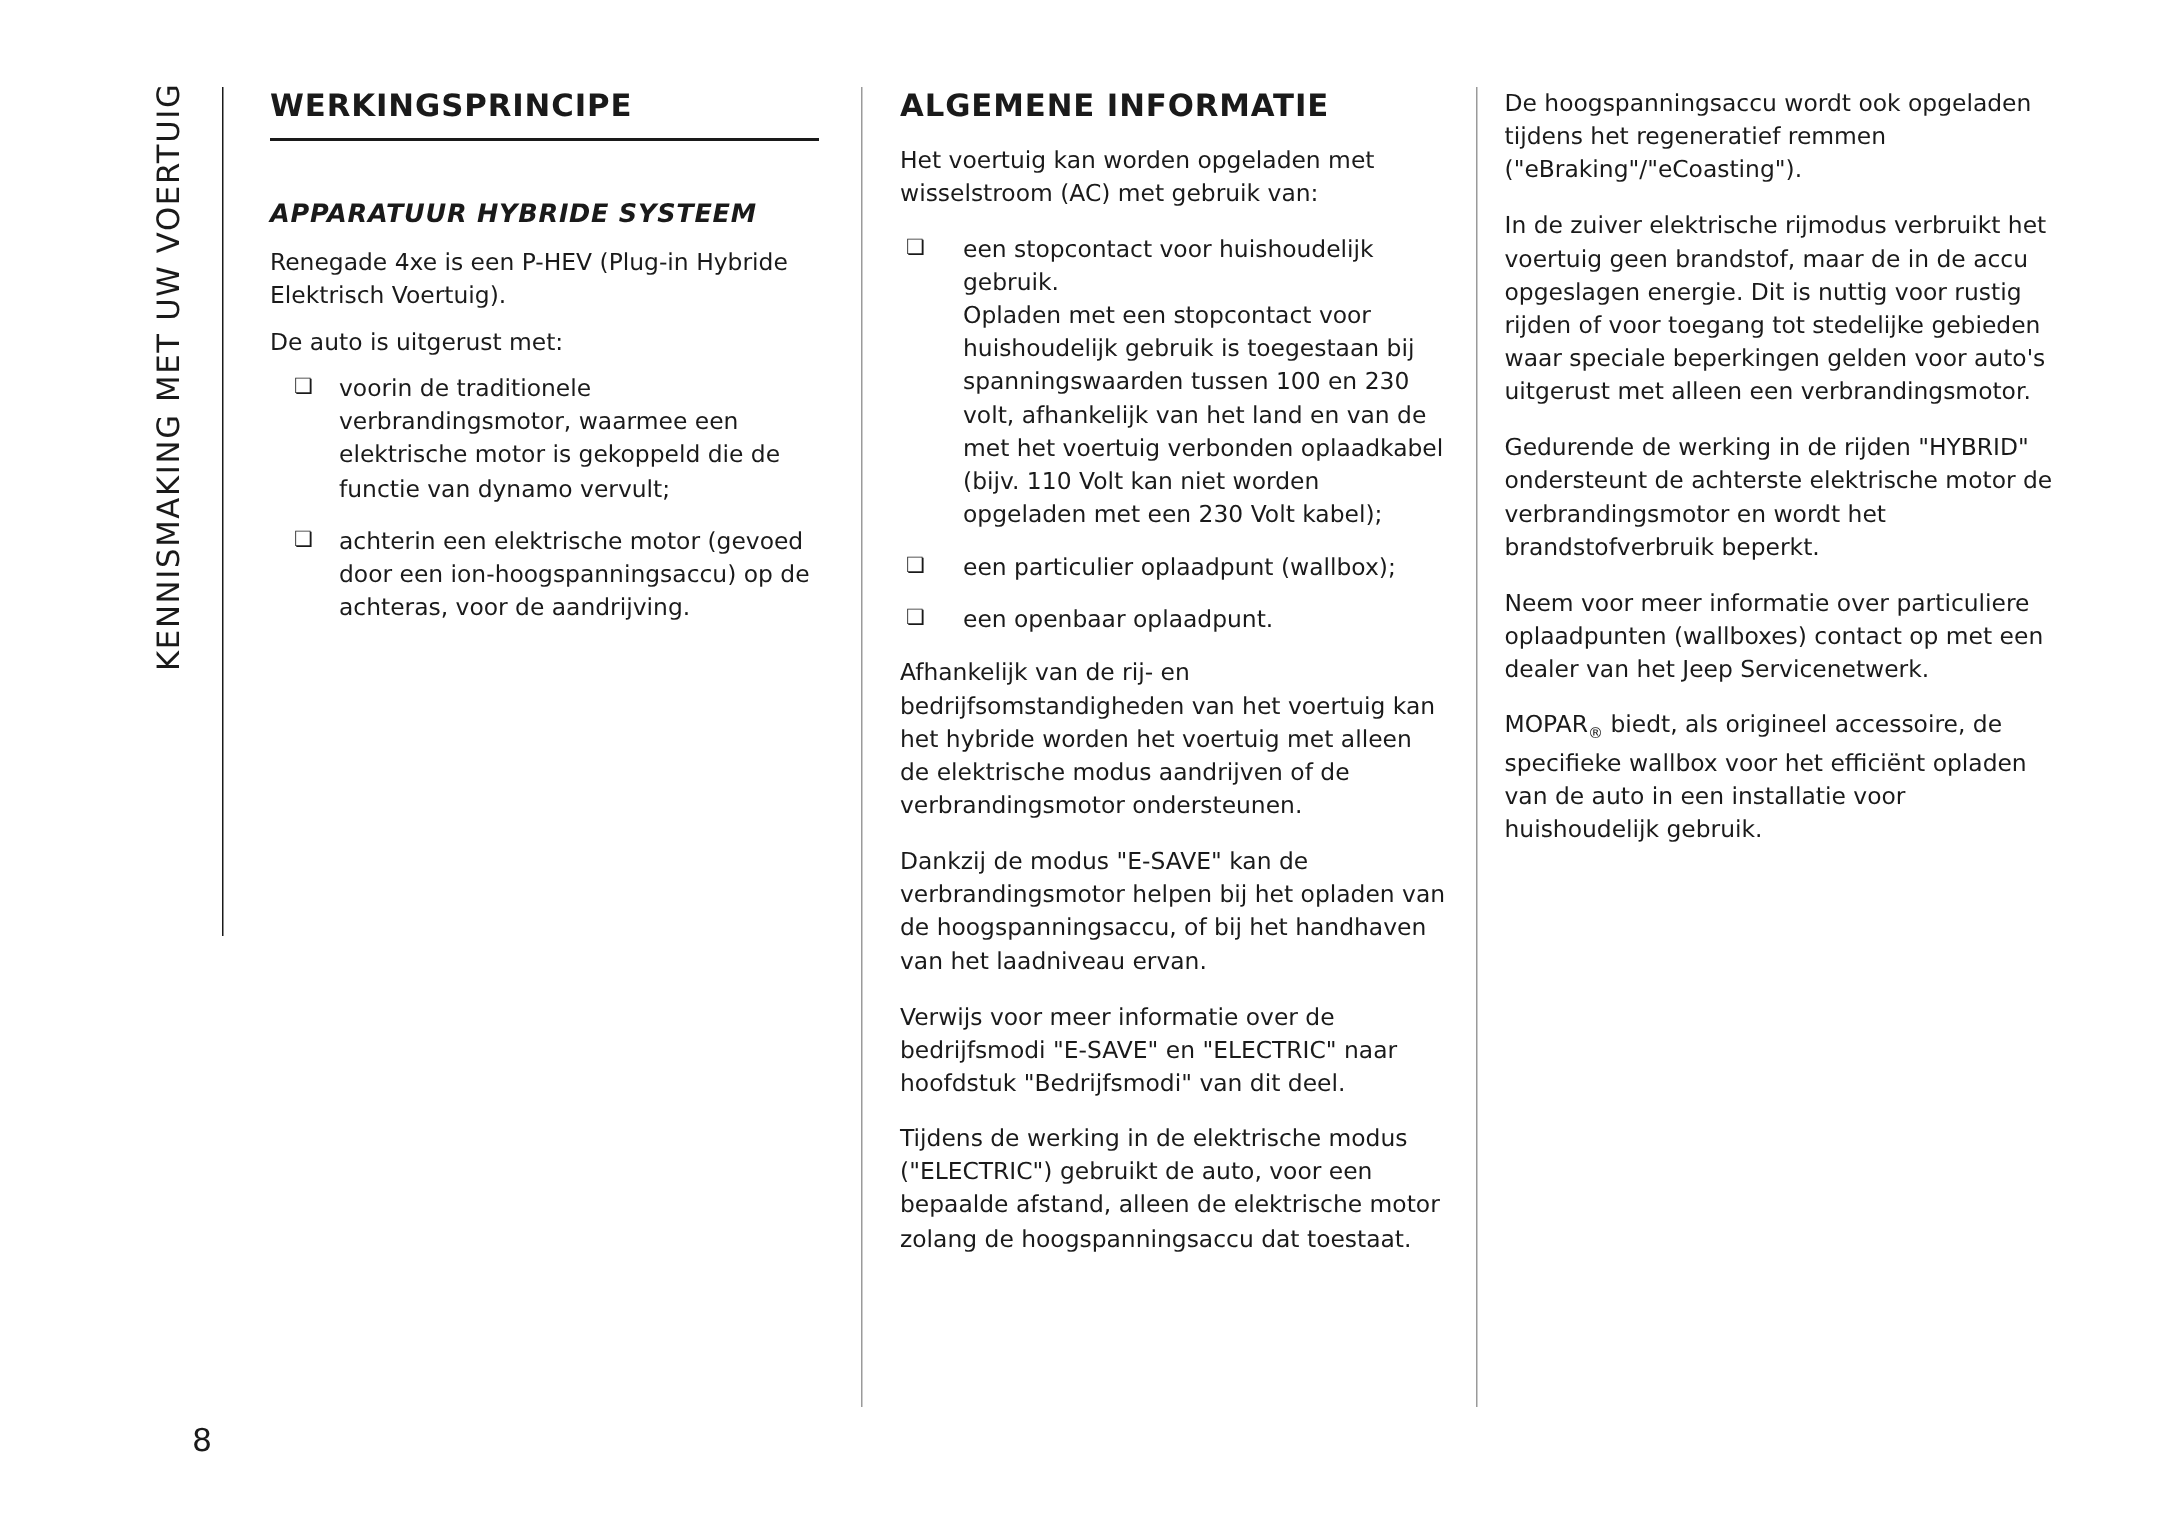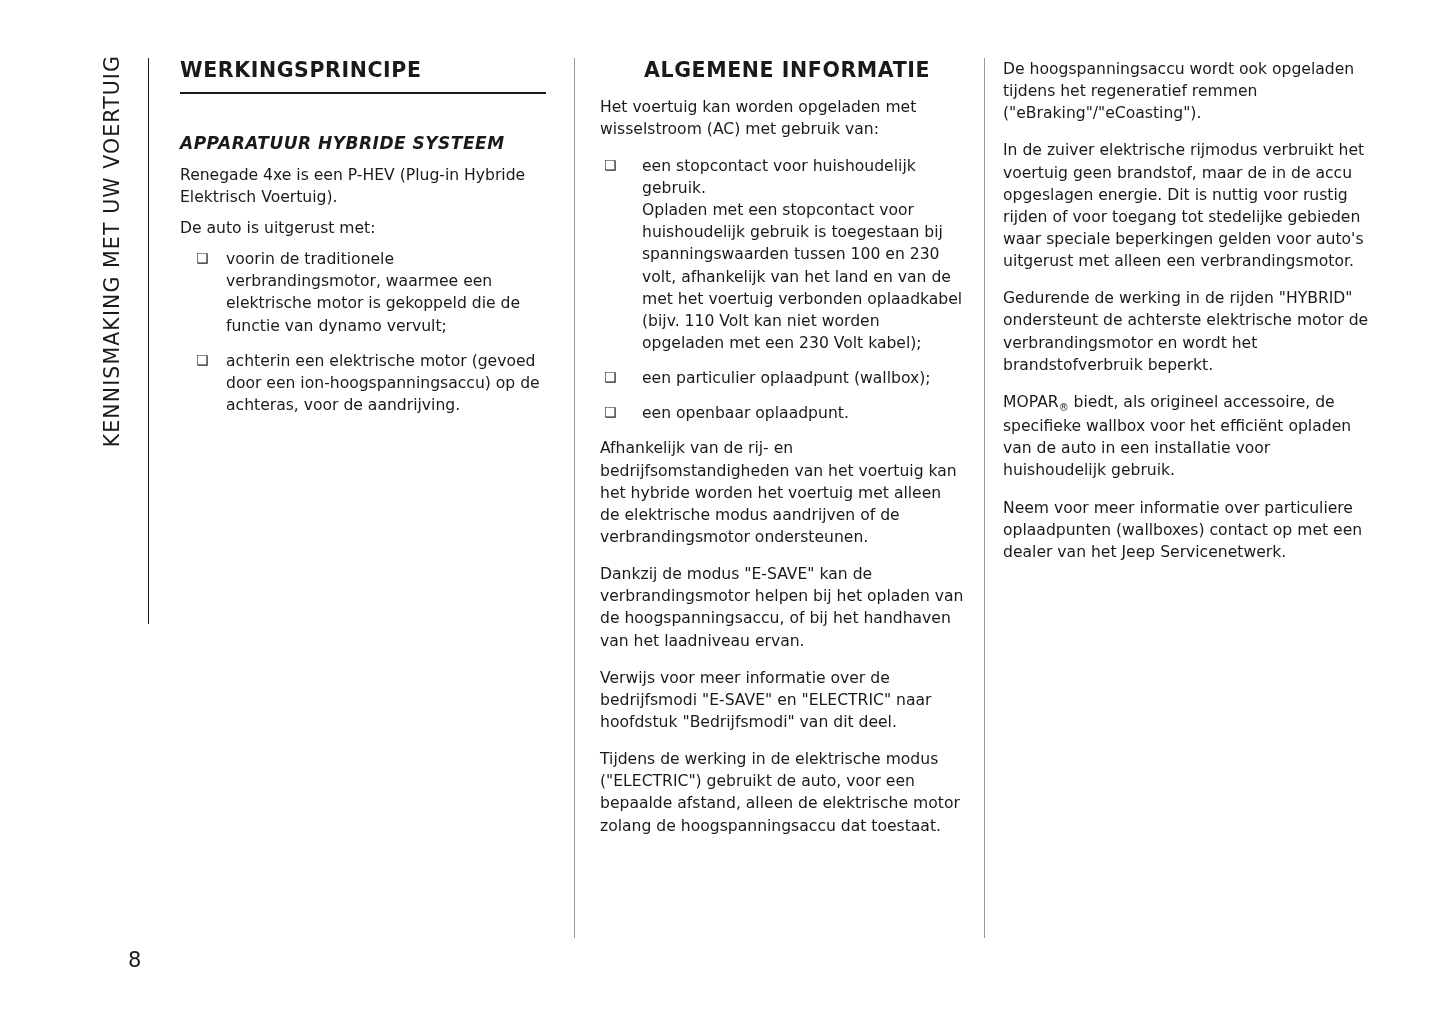--- a/index.html
+++ b/index.html
@@ -155,21 +155,21 @@
         <b>voorin</b><span> de traditionele verbrandingsmotor, waarmee een elektrische motor is gekoppeld die de functie van dynamo vervult;</span>
       </li>
       <li>
         <span class="bullet-mark">❏</span>
         <b>achterin</b><span> een elektrische motor (gevoed door een ion-hoogspanningsaccu) op de achteras, voor de aandrijving.</span>
       </li>
     </ul>
   </div>
 
   <div class="col col2">
-    <h1 class="sec-title" style="margin-bottom:12px;margin-left:44px;">ALGEMENE INFORMATIE</h1>
+    <h1 class="sec-title" style="margin-bottom:12px;">ALGEMENE INFORMATIE</h1>
     <p class="para">Het voertuig kan worden opgeladen met wisselstroom (AC) met gebruik van:</p>
     <ul class="bullets">
       <li>
         <span class="bullet-mark">❏</span>
         <span style="white-space:pre-line;">een stopcontact voor huishoudelijk gebruik.
 Opladen met een stopcontact voor huishoudelijk gebruik is toegestaan bij spanningswaarden tussen 100 en 230 volt, afhankelijk van het land en van de met het voertuig verbonden oplaadkabel (bijv. 110 Volt kan niet worden opgeladen met een 230 Volt kabel);</span>
       </li>
       <li>
         <span class="bullet-mark">❏</span>
         <span>een particulier oplaadpunt (wallbox);</span>
@@ -182,18 +182,18 @@
     <p class="para">Afhankelijk van de rij- en bedrijfsomstandigheden van het voertuig kan het hybride worden het voertuig met alleen de elektrische modus aandrijven of de verbrandingsmotor ondersteunen.</p>
     <p class="para">Dankzij de modus "E-SAVE" kan de verbrandingsmotor helpen bij het opladen van de hoogspanningsaccu, of bij het handhaven van het laadniveau ervan.</p>
     <p class="para">Verwijs voor meer informatie over de bedrijfsmodi "E-SAVE" en "ELECTRIC" naar hoofdstuk "Bedrijfsmodi" van dit deel.</p>
     <p class="para">Tijdens de werking in de elektrische modus ("ELECTRIC") gebruikt de auto, voor een bepaalde afstand, alleen de elektrische motor zolang de hoogspanningsaccu dat toestaat.</p>
   </div>
 
   <div class="col col3">
     <p class="para">De hoogspanningsaccu wordt ook opgeladen tijdens het regeneratief remmen ("eBraking"/"eCoasting").</p>
     <p class="para">In de zuiver elektrische rijmodus verbruikt het voertuig geen brandstof, maar de in de accu opgeslagen energie. Dit is nuttig voor rustig rijden of voor toegang tot stedelijke gebieden waar speciale beperkingen gelden voor auto's uitgerust met alleen een verbrandingsmotor.</p>
     <p class="para">Gedurende de werking in de rijden "HYBRID" ondersteunt de achterste elektrische motor de verbrandingsmotor en wordt het brandstofverbruik beperkt.</p>
+    <p class="para">Neem voor meer informatie over particuliere oplaadpunten (wallboxes) contact op met een dealer van het Jeep Servicenetwerk.</p>
     <p class="para"><span>MOPAR</span><span class="reg">®</span><span> biedt, als origineel accessoire, de specifieke wallbox voor het efficiënt opladen van de auto in een installatie voor huishoudelijk gebruik.</span></p>
-    <p class="para">Neem voor meer informatie over particuliere oplaadpunten (wallboxes) contact op met een dealer van het Jeep Servicenetwerk.</p>
   </div>
 
   <div class="page-num">8</div>
 </div>
 
 </body></html>

